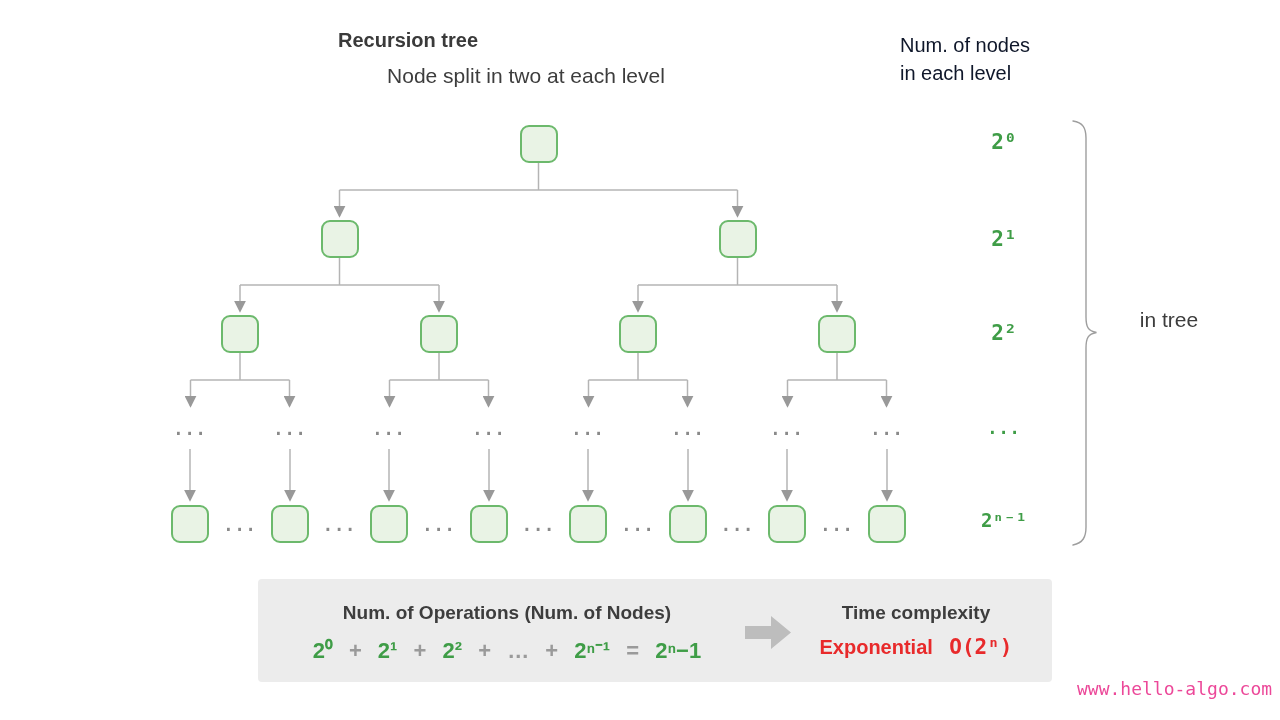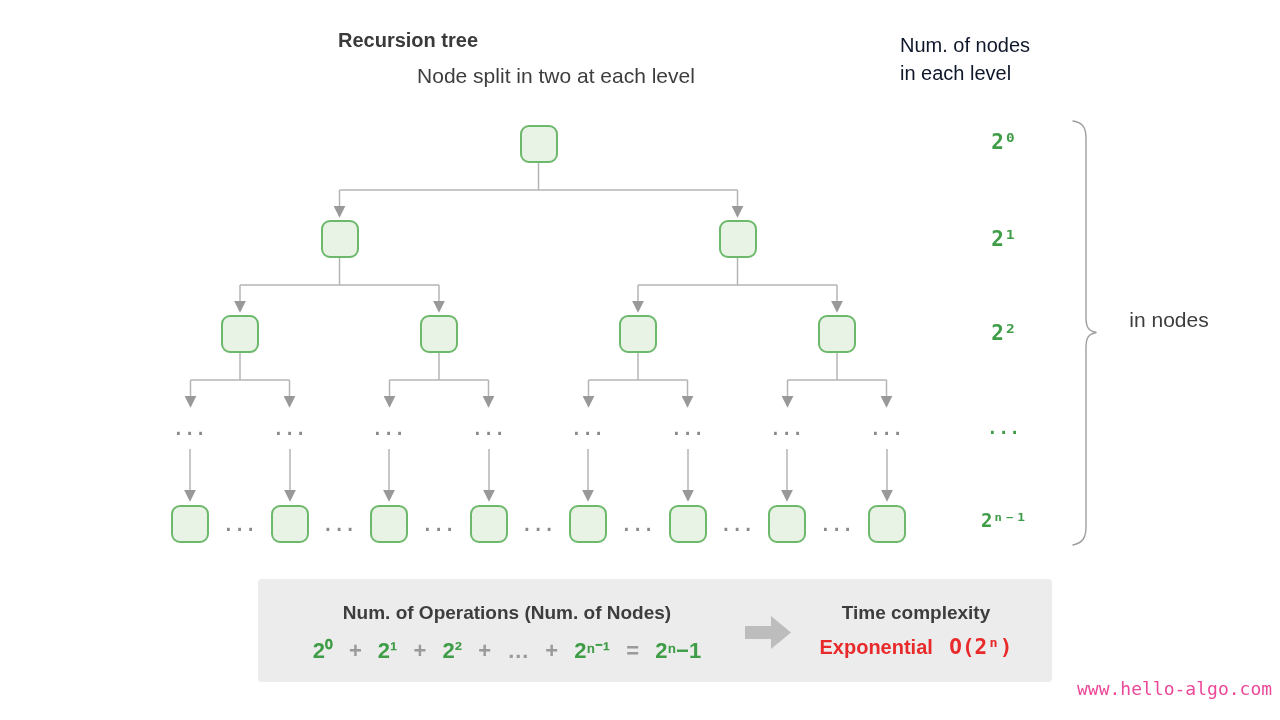--- a/index.html
+++ b/index.html
@@ -47,21 +47,21 @@
     font-family:"DejaVu Sans Mono",monospace;font-size:18px;color:#ec4899;white-space:nowrap;
   }
   svg{position:absolute;left:0;top:0;}
 </style>
 </head>
 <body>
 
 <div id="stage">
 
   <div class="abs title" style="left:338px;top:29px;width:400px;">Recursion tree</div>
-  <div class="abs subtitle" style="left:356px;top:64px;width:400px;">Node split in two at each level</div>
+  <div class="abs subtitle" style="left:326px;top:64px;width:400px;">Node split in two at each level</div>
   <div class="abs right-title" style="left:900px;top:31px;width:200px;">
     <div>Num. of nodes</div>
     <div>in each level</div>
   </div>
 
   <svg id="wires" width="1280" height="720" viewBox="0 0 1280 720">
     <defs>
       <marker id="arr" viewBox="0 0 10 10" refX="8.5" refY="5" markerWidth="8" markerHeight="8" orient="auto-start-reverse">
         <path d="M0,0 L10,5 L0,10 z" fill="#999999"></path>
       </marker>
@@ -141,21 +141,21 @@
       <span class="tree-dots" style="left: 837px; top: 529px;">...</span>
     </div>
 
   <span class="level-label" style="left:1004px;top:142px;">2⁰</span>
   <span class="level-label" style="left:1004px;top:239px;">2¹</span>
   <span class="level-label" style="left:1004px;top:333px;">2²</span>
   <span class="level-label" style="left:1004px;top:428px;font-size:17px;letter-spacing:1px;">...</span>
   <span class="level-label" style="left:1004px;top:520px;font-size:19px;">2ⁿ⁻¹</span>
 
   <div class="abs brace-caption" style="left:1104px;top:303px;">
-    <div>in nodes</div>
+    <div>in tree</div>
   </div>
 
   <div class="legend-box">
     <div class="abs legend-title" style="left:249px;top:23px;transform:translateX(-50%);">Num. of Operations (Num. of Nodes)</div>
     <div class="abs equation" style="left:249px;top:55px;transform:translateX(-50%);">
       <span class="tok eq-green">2⁰</span>
       <span class="tok eq-gray">+</span>
       <span class="tok eq-green">2¹</span>
       <span class="tok eq-gray">+</span>
       <span class="tok eq-green">2²</span>

